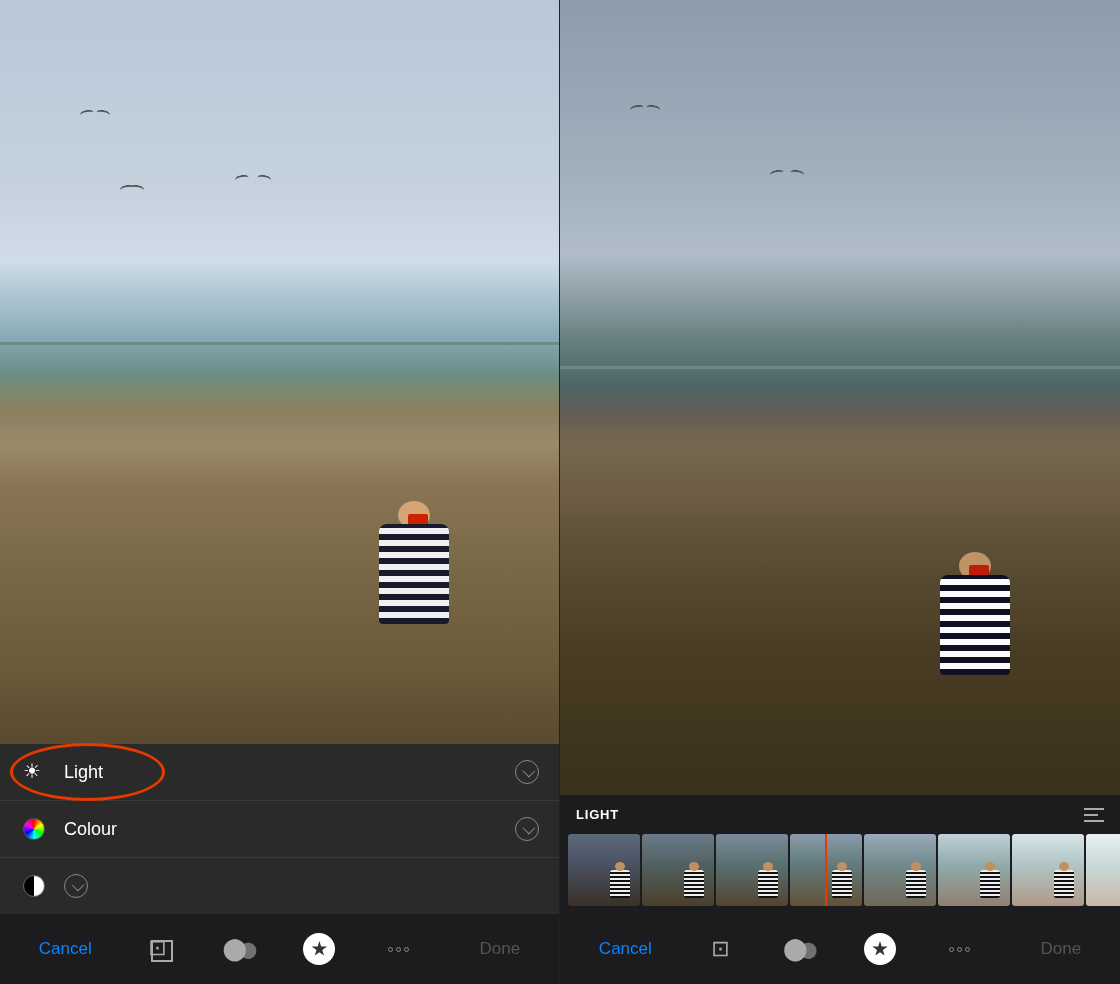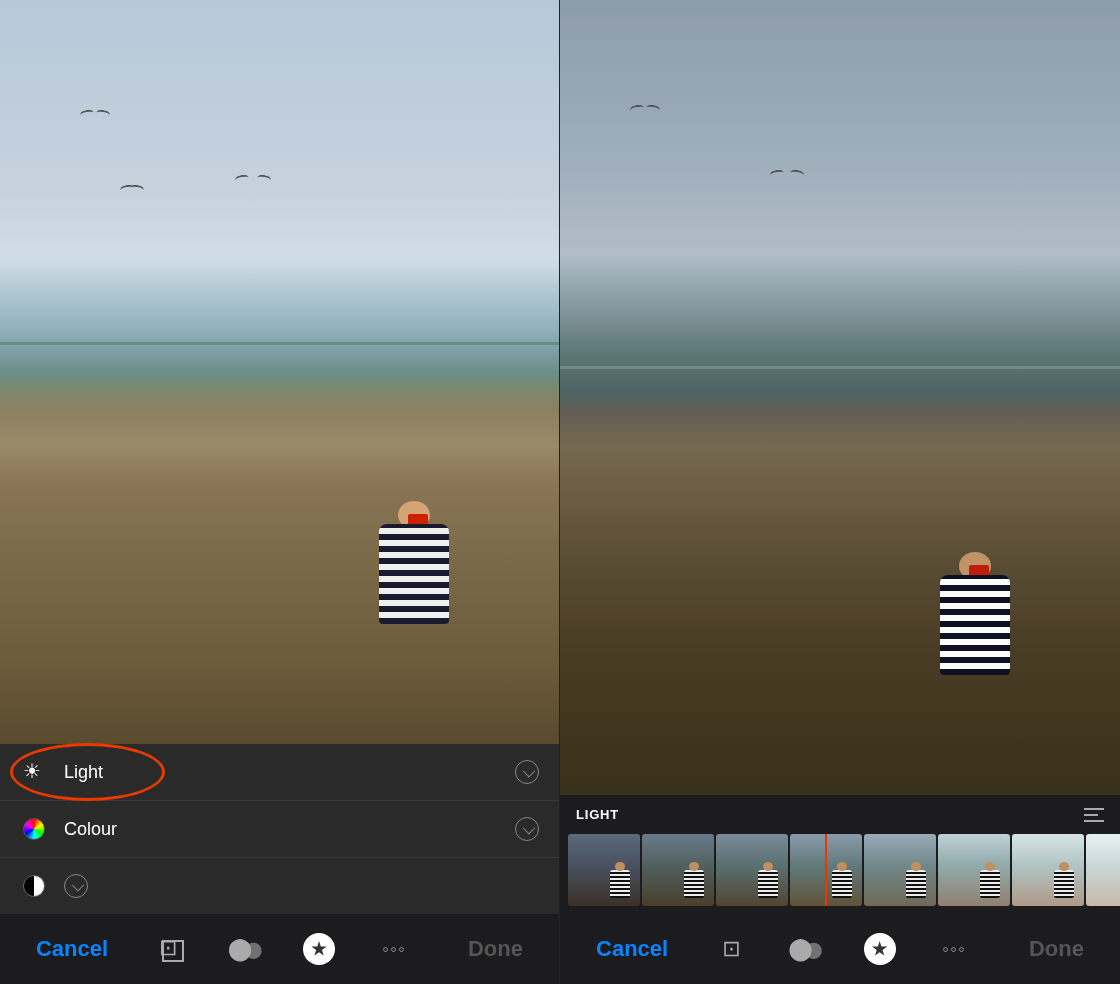--- a/index.html
+++ b/index.html
@@ -222,22 +222,22 @@
       background: #1c1c1e;
       display: flex;
       align-items: center;
       justify-content: space-around;
       padding: 14px 10px;
       height: 70px;
     }
 
     .toolbar-btn {
       color: #0a84ff;
-      font-size: 22px;
-      font-weight: 700;
+      font-size: 17px;
+      font-weight: 400;
       background: none;
       border: none;
       cursor: pointer;
       padding: 4px 8px;
     }
     .toolbar-btn.muted { color: #555; margin-left: 12px; }
 
     .toolbar-icon-btn {
       width: 38px;
       height: 38px;

